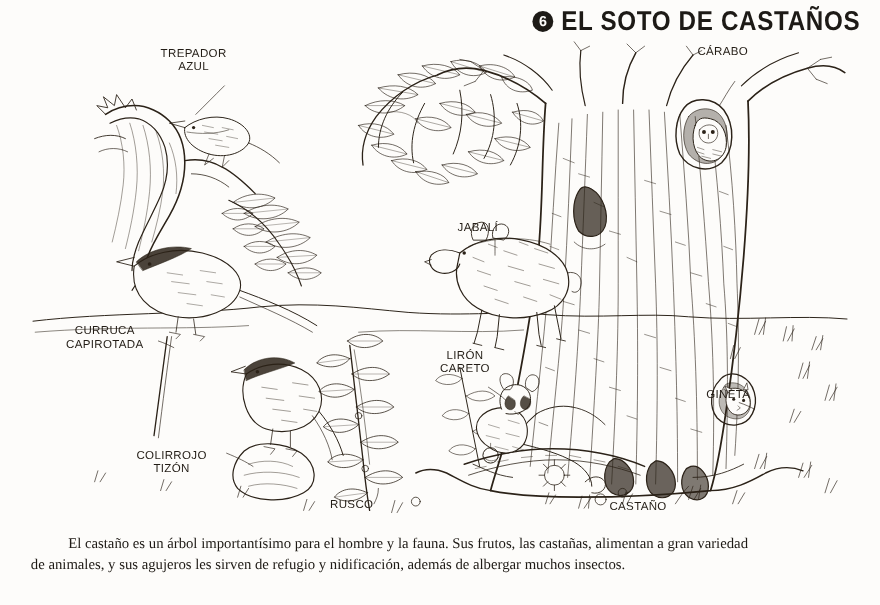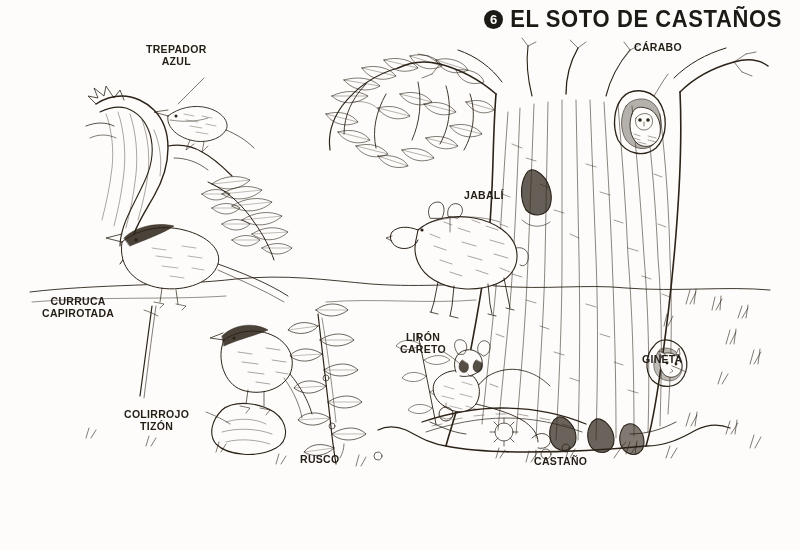--- a/index.html
+++ b/index.html
@@ -66,21 +66,21 @@
     display: block;
     width: 100%;
     height: 100%;
   }
 
   
   .label {
     position: absolute;
     font-family: "Liberation Sans", sans-serif;
     font-size: 10.5px;
-    font-weight: bold;
+    font-weight: normal;
     letter-spacing: 0.3px;
     color: #231d16;
     line-height: 1.12;
     text-align: center;
     white-space: pre-line;
     text-transform: uppercase;
   }
 
   
   .caption {
@@ -452,26 +452,30 @@
           <path d="M318 410 C 318 416, 316 420, 314 424"></path>
           <path d="M588 424 C 592 418, 596 412, 600 408"></path>
         </g>
 
       </g>
     </svg>
 
     <div class="label" style="left:120px; top:10px;">TREPADOR
 AZUL</div>
     <div class="label" style="left:608px; top:8px;">CÁRABO</div>
-    <div class="label" style="left:390px; top:156px;margin-left:48px;">JABALÍ</div>
-    <div class="label" style="left:16px;  top:262px;text-align:center;">CURRUCA
+    <div class="label" style="left:390px; top:168px;">JABALÍ</div>
+    <div class="label" style="left:34px;  top:262px;text-align:center;">CURRUCA
 CAPIROTADA</div>
-    <div class="label" style="left:374px; top:298px;">LIRÓN
+    <div class="label" style="left:374px; top:284px;">LIRÓN
 CARETO</div>
     <div class="label" style="left:616px; top:320px;">GINETA</div>
     <div class="label" style="left:98px;  top:375px;">COLIRROJO
 TIZÓN</div>
     <div class="label" style="left:274px; top:420px;">RUSCO</div>
-    <div class="label" style="left:508px; top:422px;">CASTAÑO</div>
+    <div class="label" style="left:528px; top:422px;">CASTAÑO</div>
   </div>
 
+  <div class="caption">
+    <span class="line1">El castaño es un árbol importantísimo para el hombre y la fauna. Sus frutos, las castañas, alimentan a gran variedad</span>
+    <span class="line2">de animales, y sus agujeros les sirven de refugio y nidificación, además de albergar muchos insectos.</span>
+  </div>
 
 </div>
 
 </body></html>

